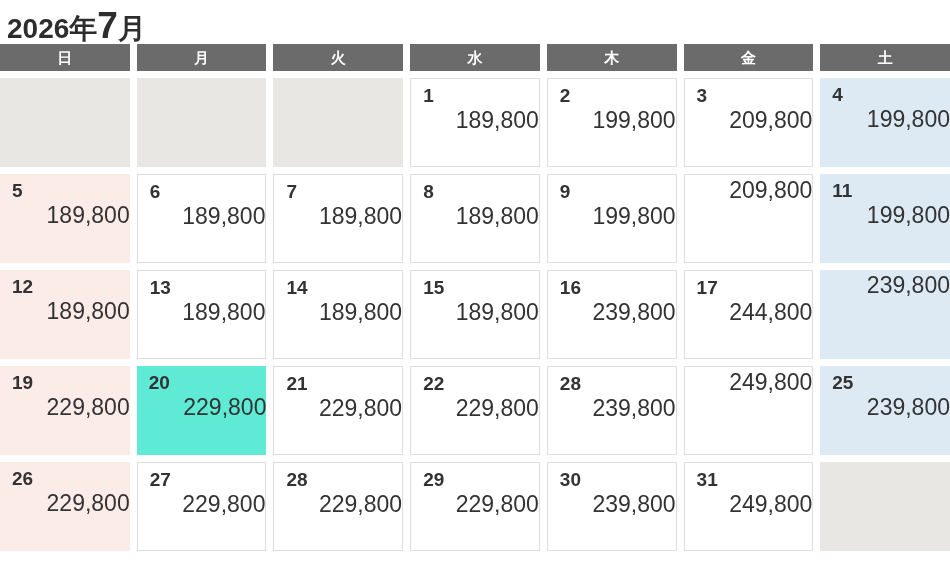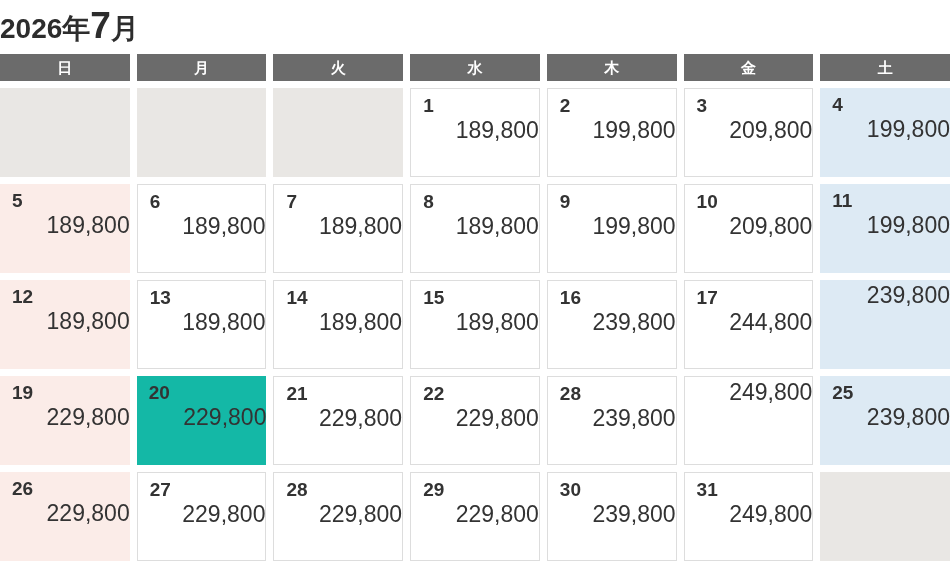--- a/index.html
+++ b/index.html
@@ -4,22 +4,22 @@
 <style>
   * { box-sizing: border-box; }
   html, body {
     margin: 0; padding: 0;
     width: 950px; height: 562px;
     background: #ffffff;
     font-family: "Liberation Sans", sans-serif;
     overflow: hidden;
   }
   .title {
-    height: 54px;
-    padding: 4px 0 0 0;
+    height: 44px;
+    padding: 4px 0 0 7px;
     color: #2d2d2d;
     font-weight: bold;
     line-height: 44px;
     white-space: nowrap;
   }
   .title .yr, .title .suffix { font-size: 28px; }
   .title .mo { font-size: 37px; }
   .grid {
     display: grid;
     grid-template-columns: repeat(7, 1fr);
@@ -35,21 +35,21 @@
     font-size: 15px;
     font-weight: bold;
   }
   .cell {
     height: 89px;
     color: #333333;
   }
   .cell.default { background: #ffffff; border: 1px solid #dddddd; }
   .cell.empty   { background: #e9e7e4; }
   .cell.sun     { background: #fbece8; }
-  .cell.holiday { background: #14b8a6; }
+  .cell.holiday { background: #5eead4; }
   .cell.sat     { background: #ddeaf4; }
   .day {
     font-size: 19px;
     font-weight: bold;
     padding: 7px 0 0 12px;
     text-align: left;
     line-height: 1;
   }
   .price {
     text-align: right;
@@ -106,21 +106,20 @@
     </div>
     <div class="cell default">
       <div class="day">8</div>
       <div class="price">189,800</div>
     </div>
     <div class="cell default">
       <div class="day">9</div>
       <div class="price">199,800</div>
     </div>
     <div class="cell default">
-      <div class="day">10</div>
       <div class="price">209,800</div>
     </div>
     <div class="cell sat">
       <div class="day">11</div>
       <div class="price">199,800</div>
     </div>
     <div class="cell sun">
       <div class="day">12</div>
       <div class="price">189,800</div>
     </div>

